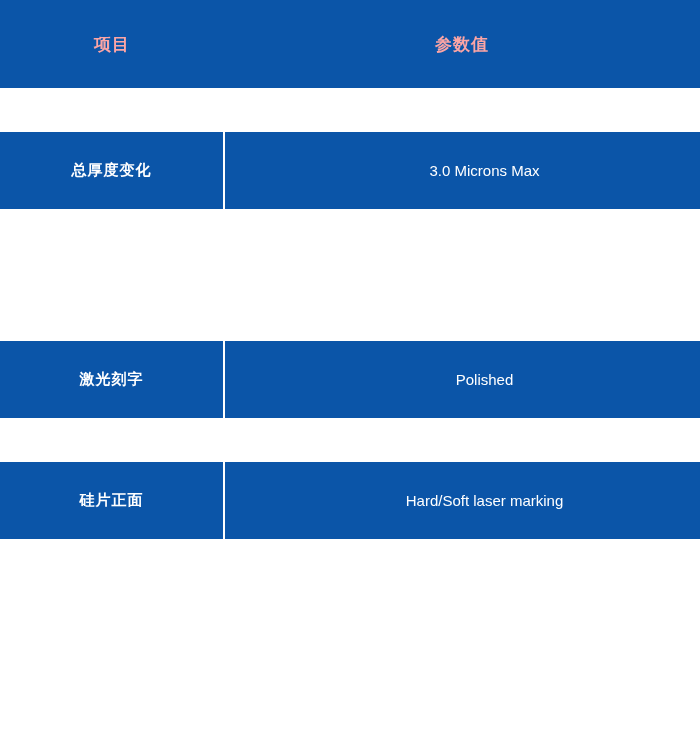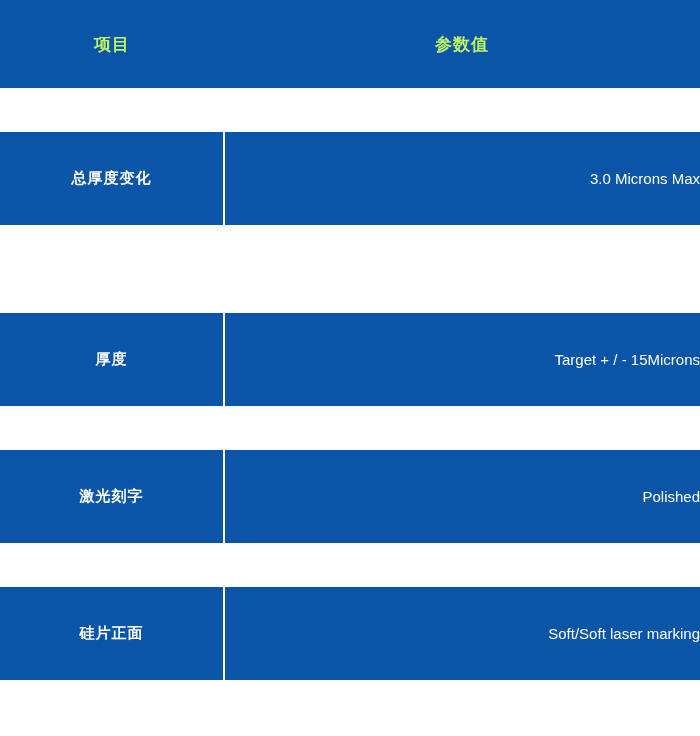--- a/index.html
+++ b/index.html
@@ -17,21 +17,21 @@
     width: 700px;
     border-collapse: collapse;
     table-layout: fixed;
   }
   .spec-table col.col-item { width: 224px; }
   .spec-table col.col-value { width: 476px; }
 
   
   tr.header-row td {
     background: #0b55a8;
-    color: #bef264;
+    color: #fca5a5;
     height: 88px;
     font-size: 17px;
     font-weight: bold;
     text-align: center;
     vertical-align: middle;
     padding: 0;
     letter-spacing: 1px;
   }
 
   
@@ -39,35 +39,35 @@
     background: #ffffff;
     height: 44px;
     padding: 0;
     border: none;
   }
 
   
   tr.data-row td {
     background: #0b55a8;
     color: #ffffff;
-    height: 93px;
+    height: 77px;
     padding: 0;
     vertical-align: middle;
   }
   tr.data-row td.cell-item {
     font-size: 15px;
     font-weight: bold;
     text-align: center;
     border-right: 2px solid #ffffff;
     letter-spacing: 1px;
   }
   tr.data-row td.cell-value {
     font-size: 15px;
     font-weight: normal;
-    text-align: right;
+    text-align: center;
     padding-left: 44px;
   }
 </style>
 </head>
 <body>
 
 <table class="spec-table">
   <colgroup>
     <col class="col-item">
     <col class="col-value">
@@ -89,36 +89,32 @@
 
     <tr class="spacer-row">
       <td colspan="2"></td>
     </tr>
 
 
     <tr class="spacer-row">
       <td colspan="2"></td>
     </tr>
 
-    <tr class="data-row">
-      <td class="cell-item">厚度</td>
-      <td class="cell-value">Target + / - 15Microns</td>
-    </tr>
 
     <tr class="spacer-row">
       <td colspan="2"></td>
     </tr>
 
     <tr class="data-row">
       <td class="cell-item">激光刻字</td>
       <td class="cell-value">Polished</td>
     </tr>
 
     <tr class="spacer-row">
       <td colspan="2"></td>
     </tr>
 
     <tr class="data-row">
       <td class="cell-item">硅片正面</td>
-      <td class="cell-value">Soft/Soft laser marking</td>
+      <td class="cell-value">Hard/Soft laser marking</td>
     </tr>
   </tbody>
 </table>
 
 </body></html>

